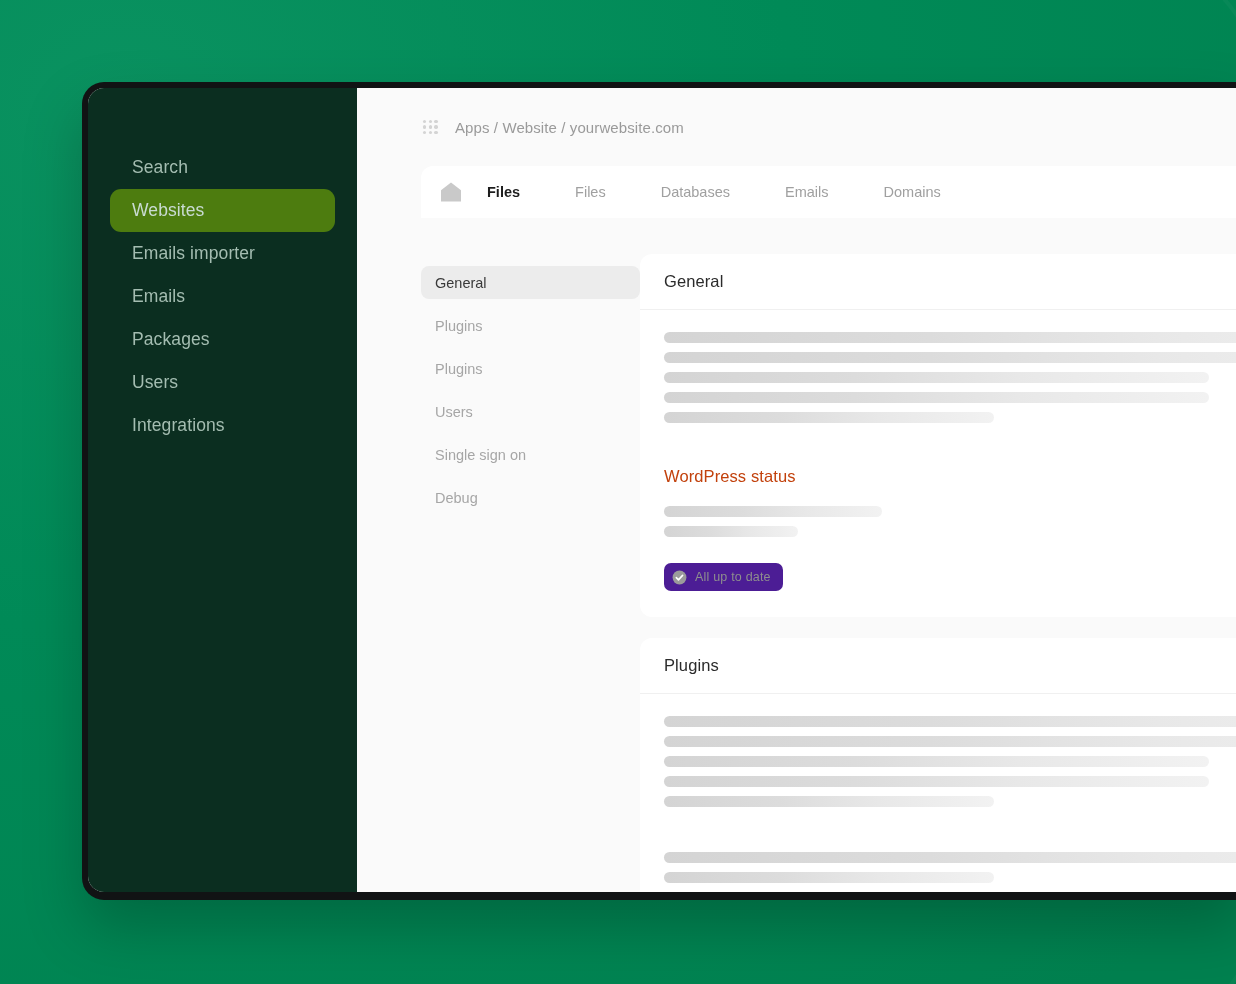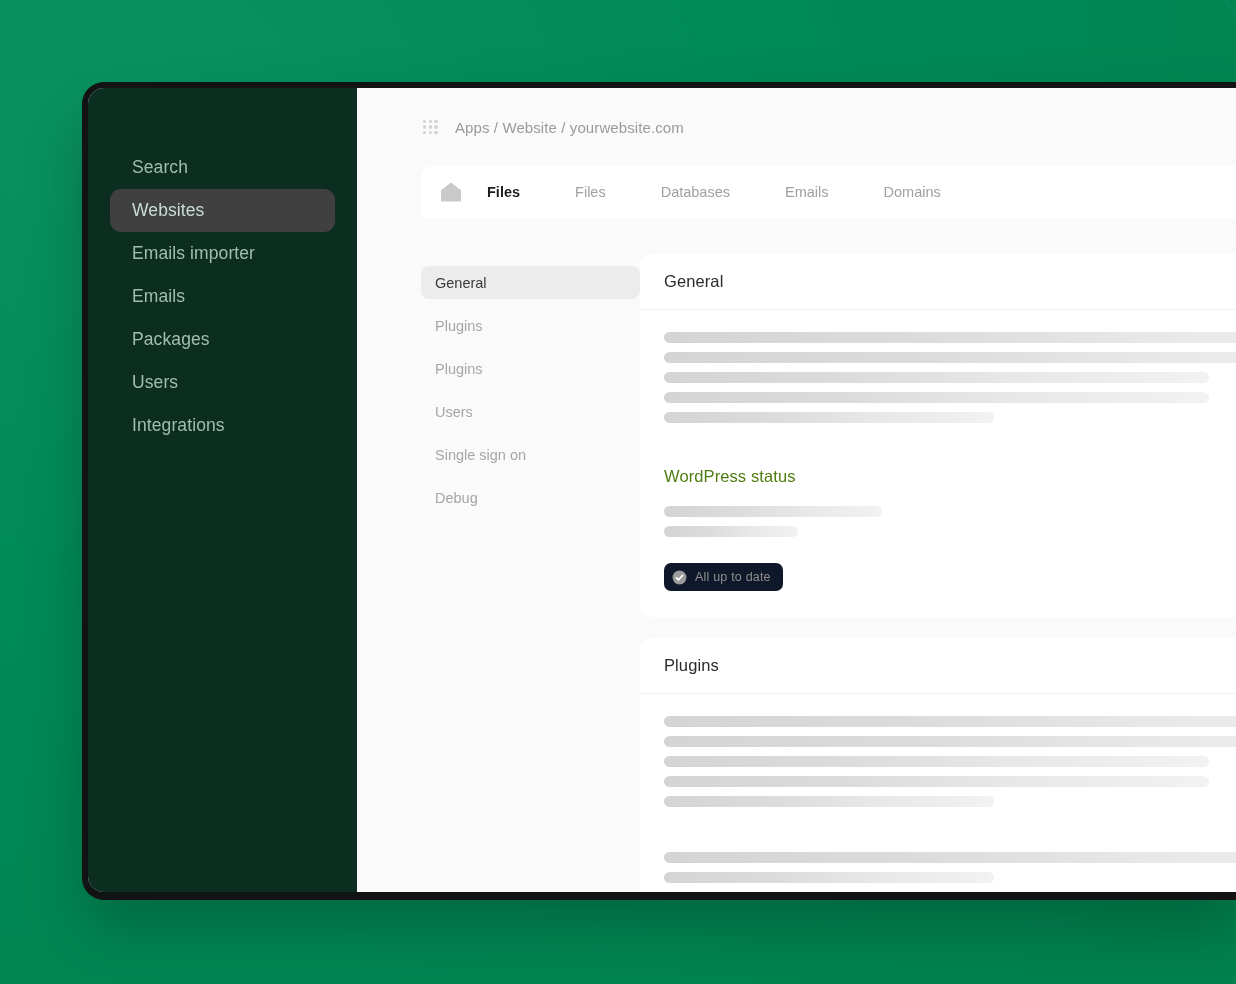--- a/index.html
+++ b/index.html
@@ -82,21 +82,21 @@
     padding: 0 22px;
     border-radius: 11px;
     color: #a4bdb1;
     font-size: 17.5px;
     letter-spacing: 0.1px;
     margin-bottom: 0px;
     cursor: pointer;
     user-select: none;
   }
   .nav-item.active {
-    background: #404040;
+    background: #4d7c0f;
     color: #c9dbd2;
     border-radius: 11px;
   }
 
   
   #main {
     flex: 1 1 auto;
     background: #fafafa;
     position: relative;
     overflow: hidden;
@@ -217,21 +217,21 @@
   }
   .card-title {
     font-size: 16.5px;
     color: #2b2b2b;
     letter-spacing: 0.1px;
   }
   .card-body { padding: 22px 24px 26px 24px; }
 
   .section-title {
     font-size: 16.5px;
-    color: #4d7c0f;
+    color: #c2410c;
     letter-spacing: 0.1px;
     margin: 44px 0 20px 0;
   }
 
   
   .bar {
     height: 11px;
     border-radius: 6px;
     margin-bottom: 9px;
     background: linear-gradient(to right, #d4d4d4 0%, #dcdcdc 35%, #e8e8e8 65%, #f2f2f2 100%);
@@ -240,21 +240,21 @@
   .spacer-36  { height: 36px; }
 
   
   .badge {
     display: inline-flex;
     align-items: center;
     gap: 8px;
     height: 28px;
     padding: 0 12px 0 8px;
     border-radius: 7px;
-    background: #0f172a;
+    background: #4c1d95;
     color: #8e8e8e;
     font-size: 12.5px;
     letter-spacing: 0.2px;
     margin-top: 17px;
     cursor: pointer;
     user-select: none;
   }
   .badge-check {
     width: 15px;
     height: 15px;

